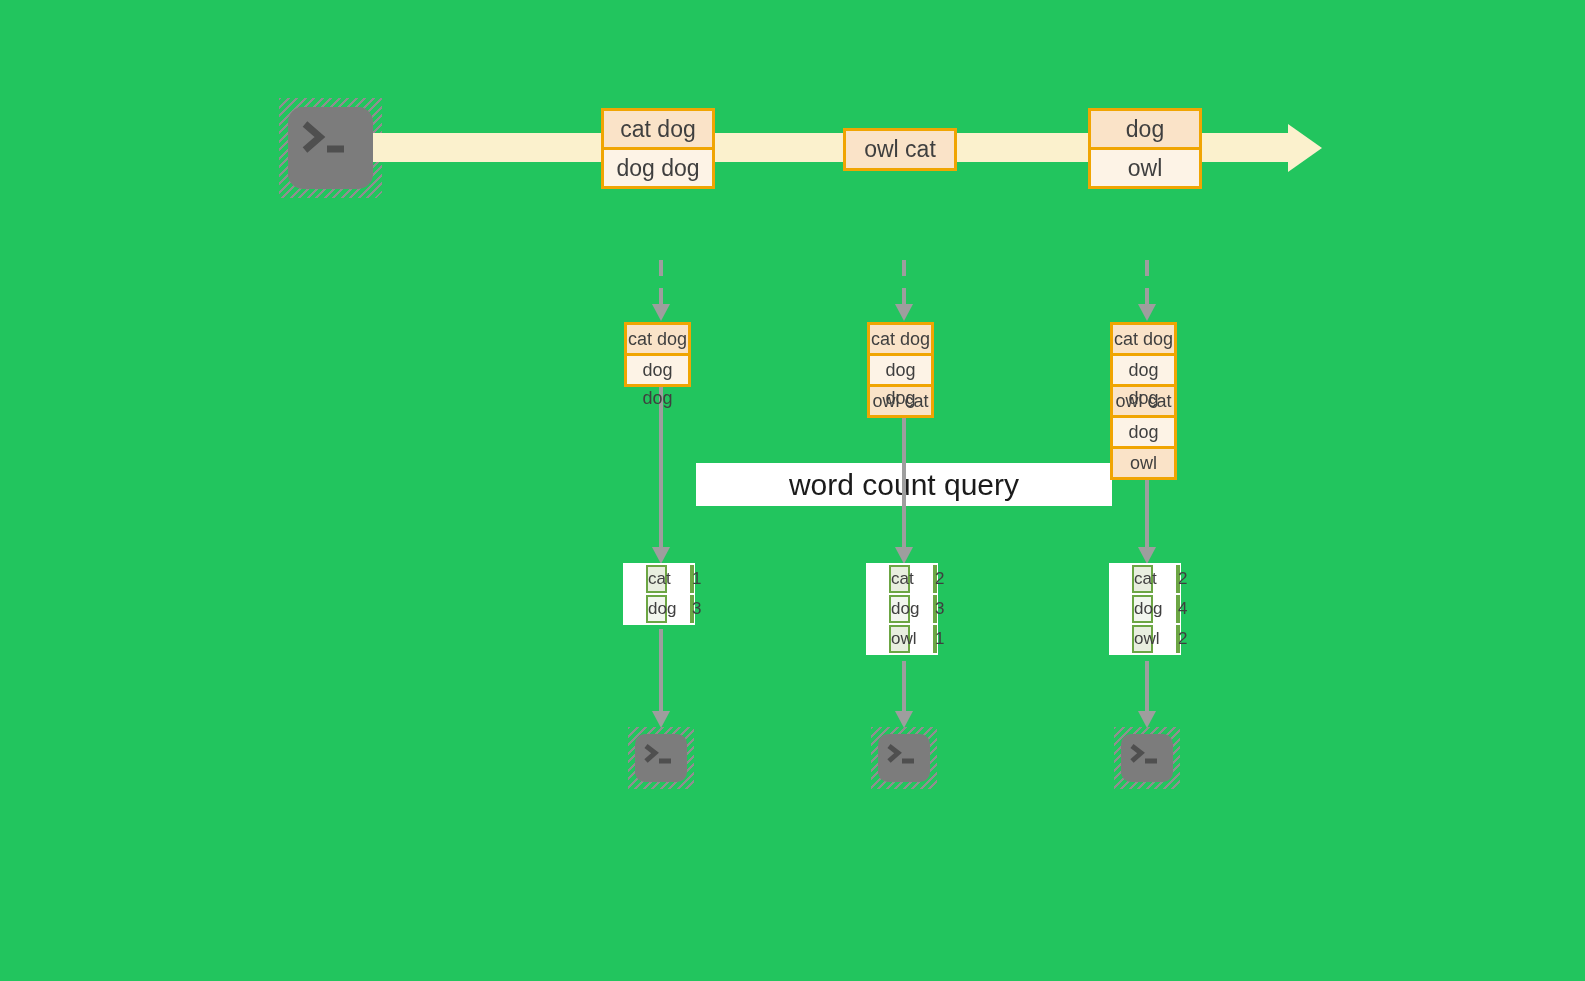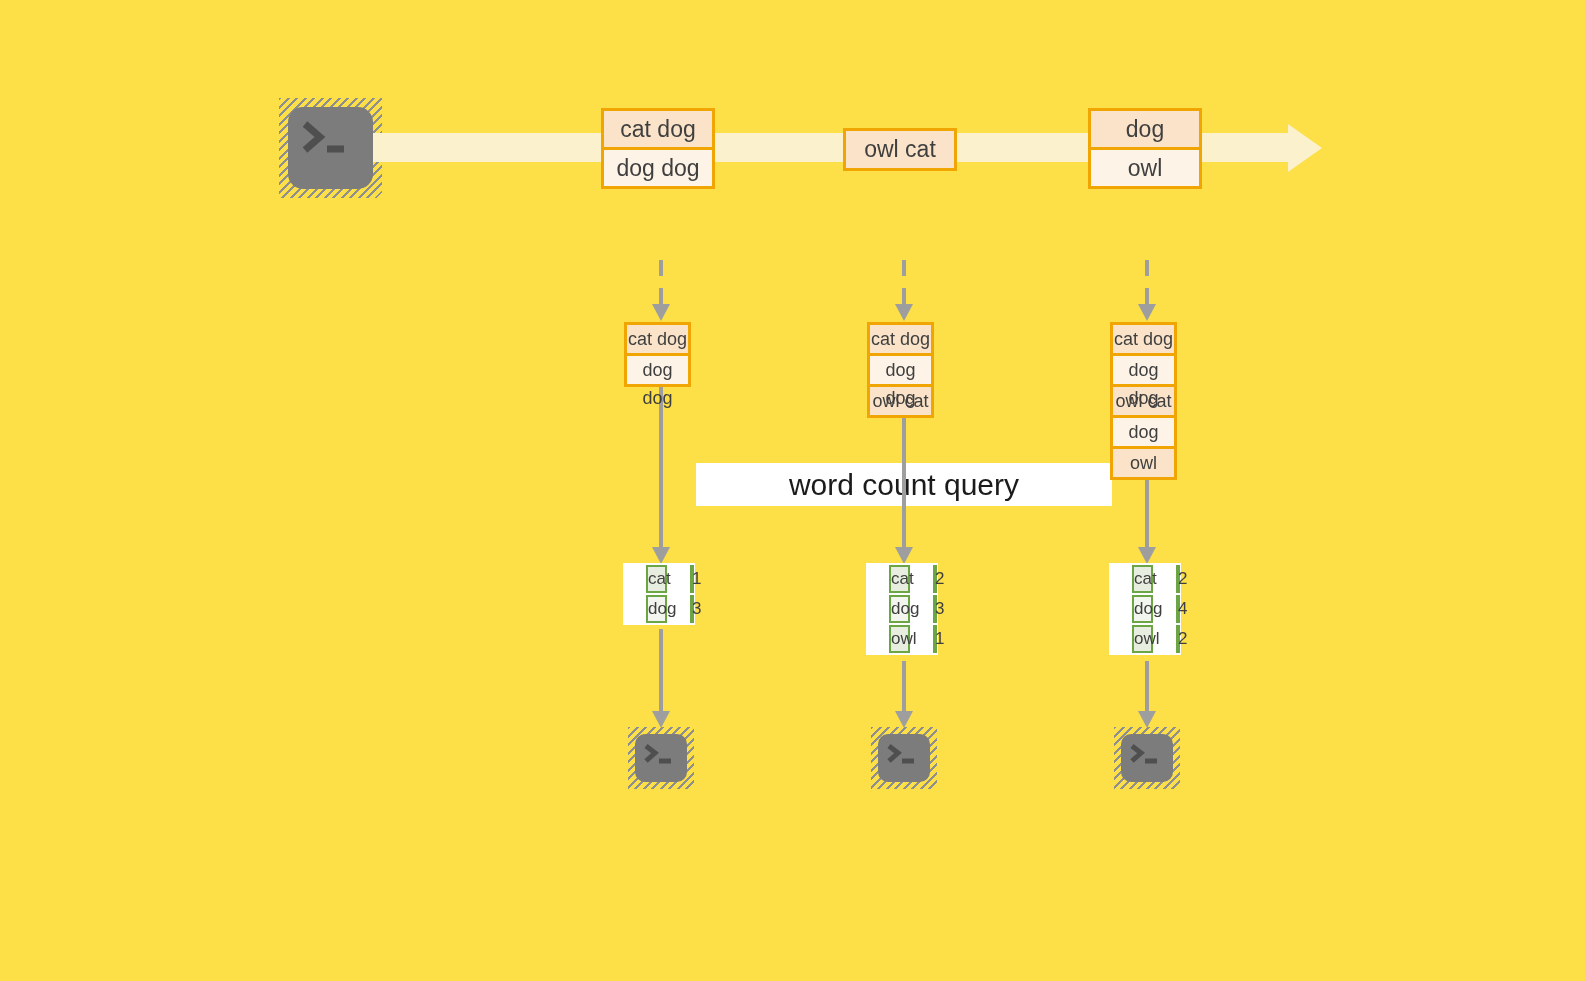--- a/index.html
+++ b/index.html
@@ -1,17 +1,17 @@
 <!DOCTYPE html>
 <html><head>
 <meta charset="utf-8">
 <style>
   html,body{margin:0;padding:0;background:#000;}
   .canvas{
-    position:relative;width:1585px;height:981px;background:#fde047;overflow:hidden;
+    position:relative;width:1585px;height:981px;background:#22c55e;overflow:hidden;
     font-family:"Liberation Sans","DejaVu Sans",sans-serif;
   }
   
   .hatch{
     position:absolute;
     background:repeating-linear-gradient(135deg,#8f8f8f 0 2px,transparent 2px 6px);
   }
   .term-body{
     position:absolute;background:#7c7c7c;border-radius:15px;
   }

